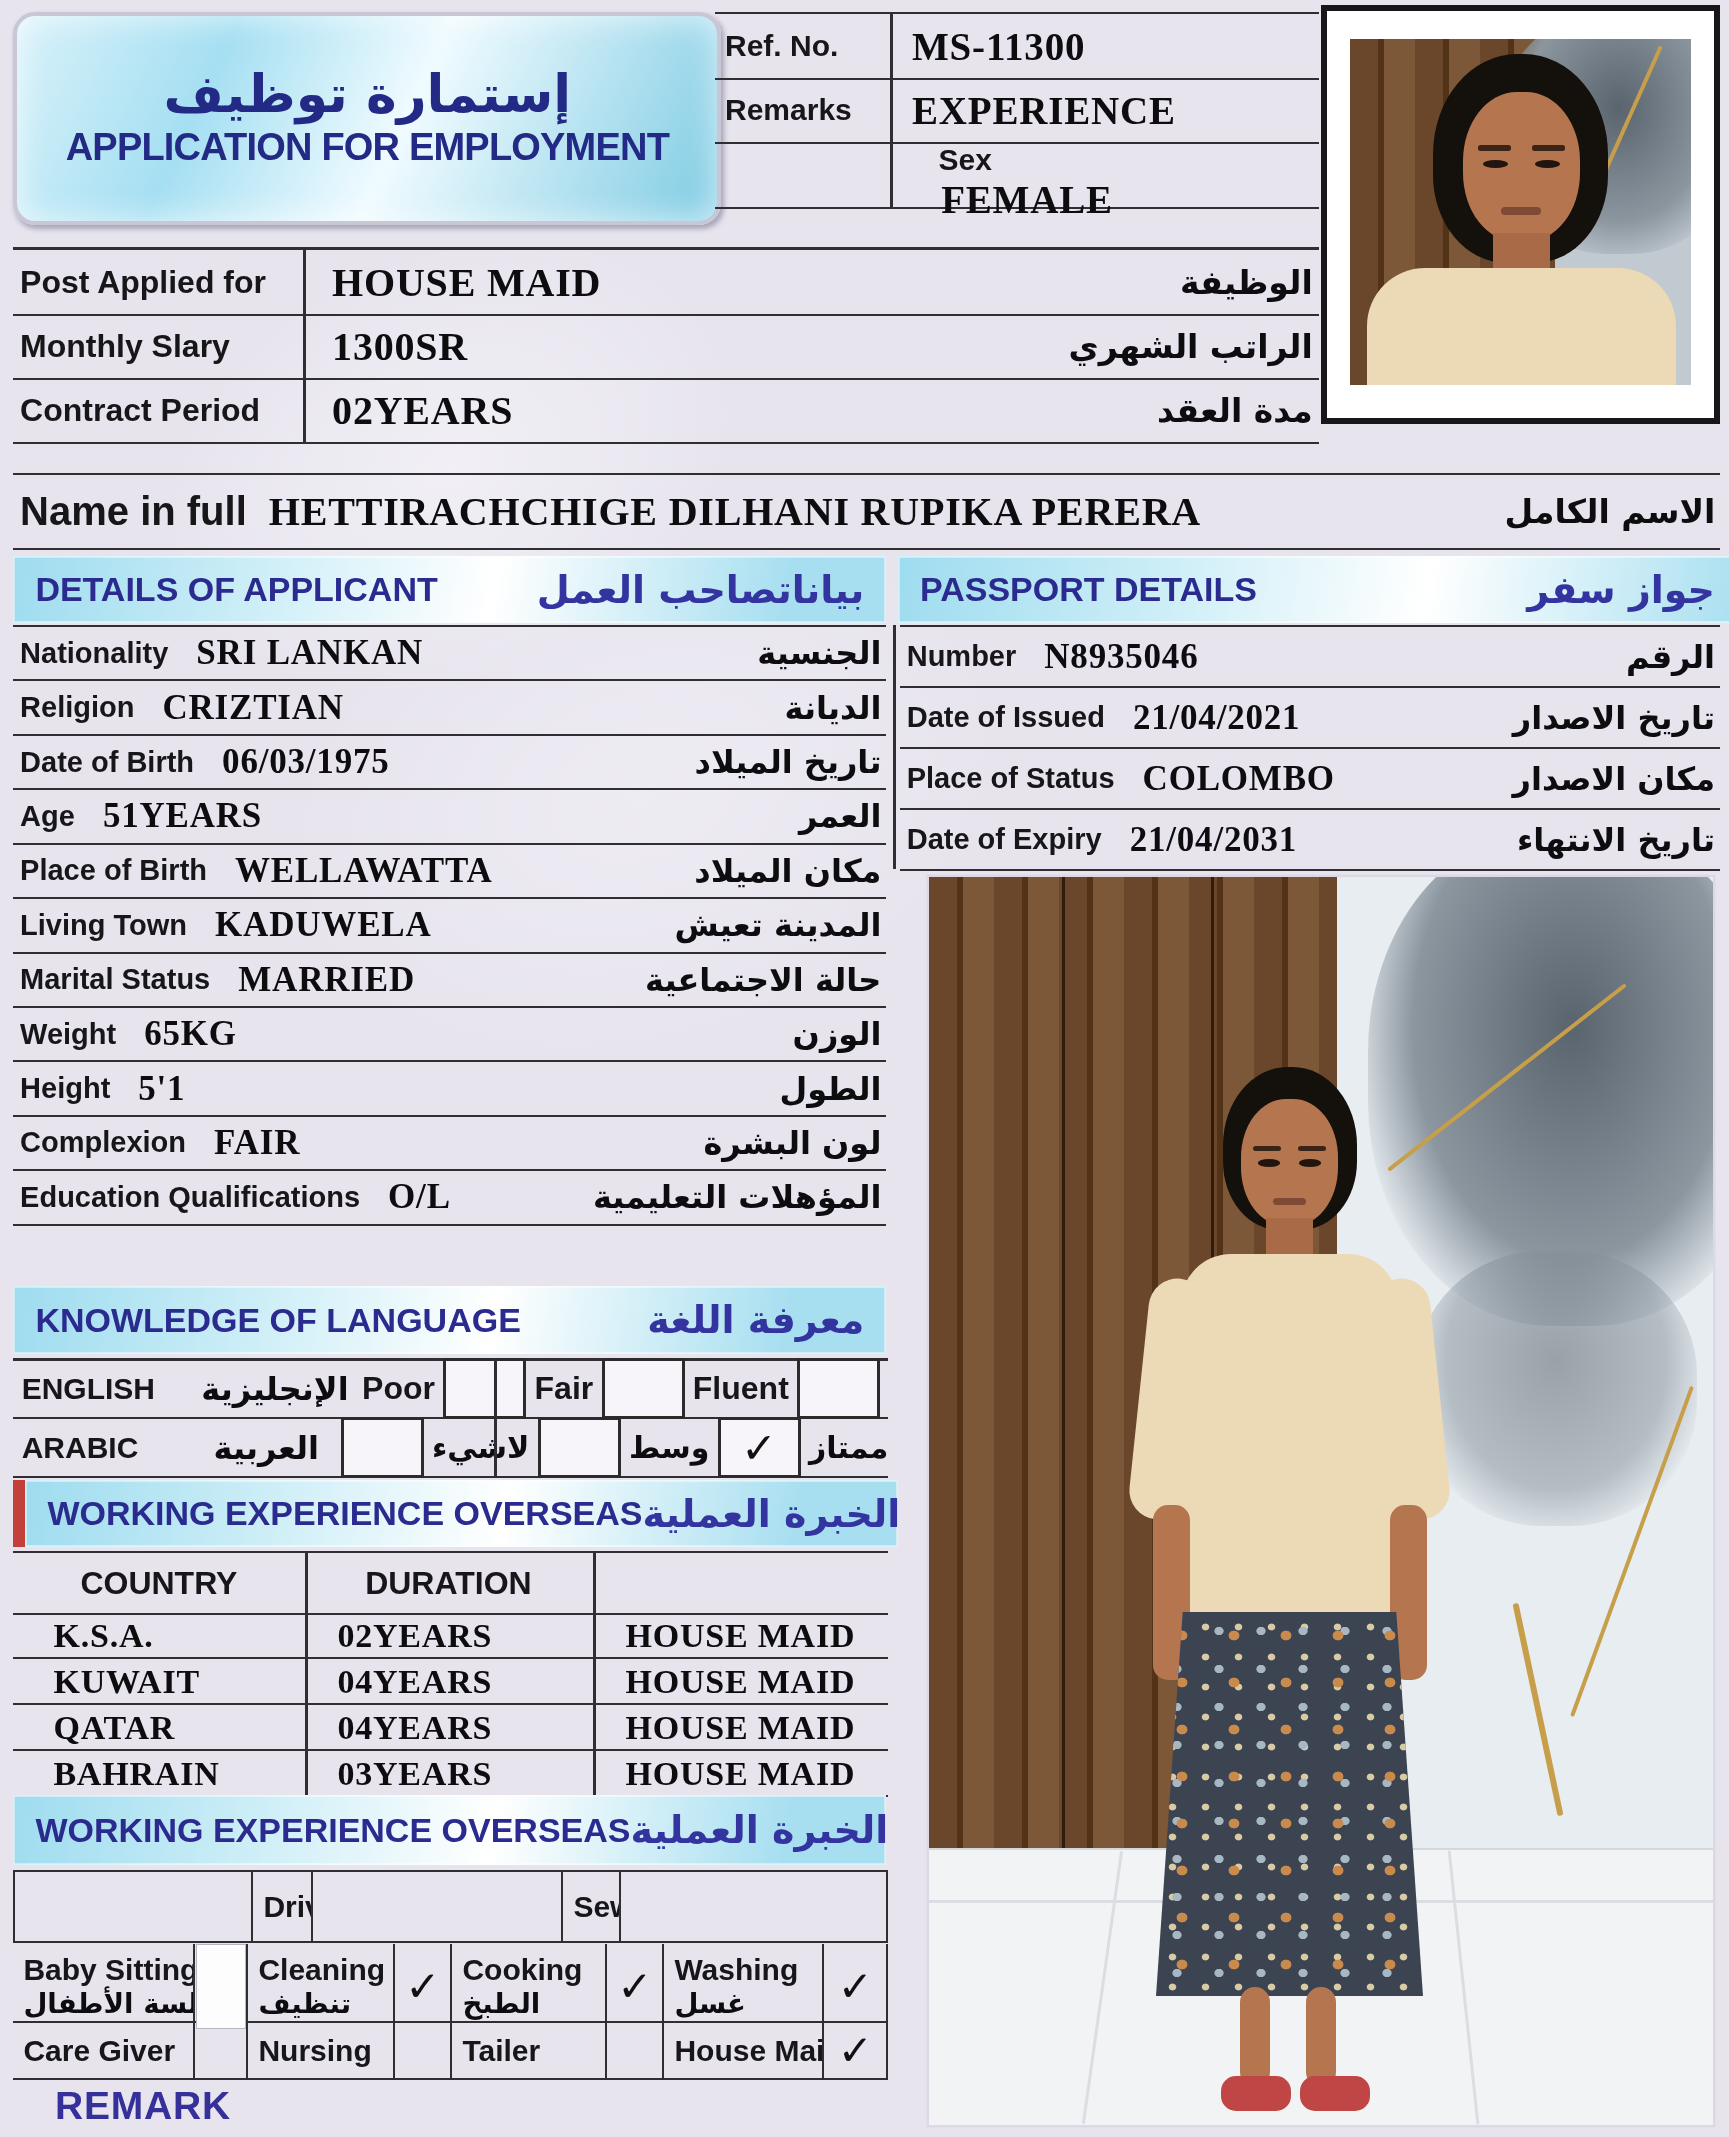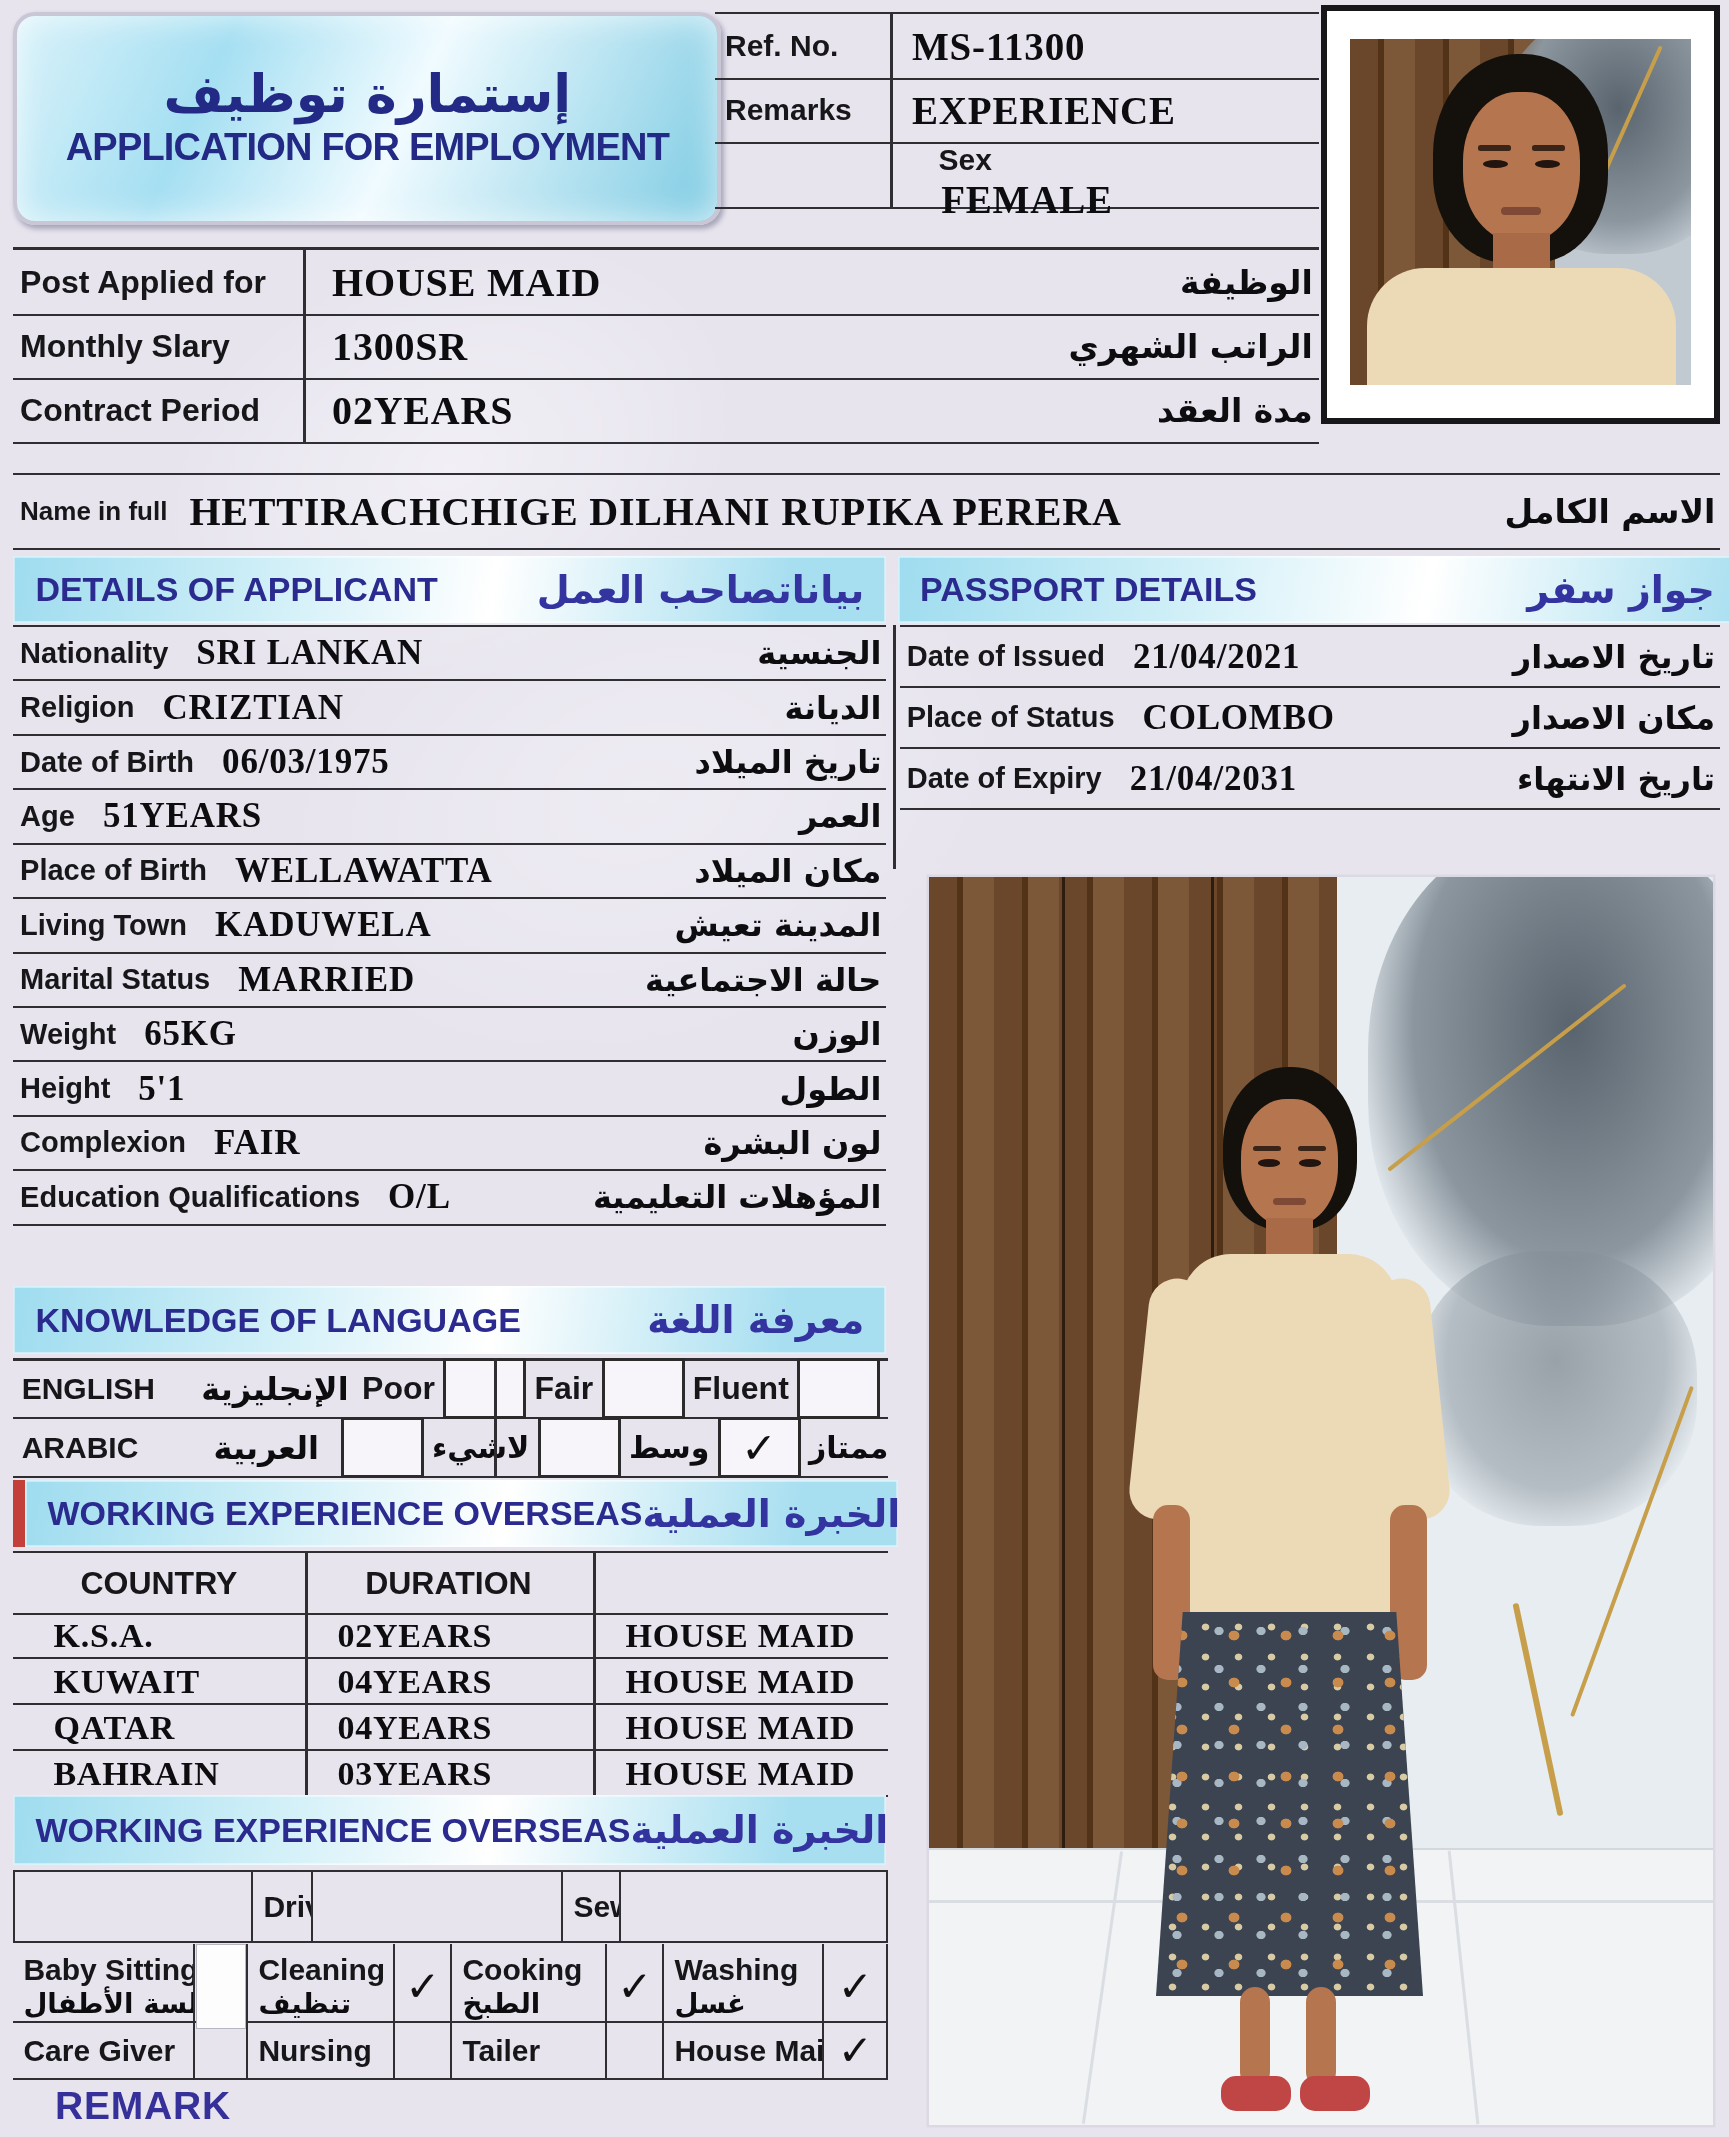--- a/index.html
+++ b/index.html
@@ -48,21 +48,21 @@
          background-image:radial-gradient(#c98a4e 5px,transparent 5.8px),radial-gradient(#a8b7c4 4.2px,transparent 5px),radial-gradient(#d8cba4 3.3px,transparent 4.2px);
          background-size:52px 47px,42px 38px,33px 30px;clip-path:polygon(10% 0,90% 0,100% 100%,0 100%);}
   .sandal{position:absolute;background:#c04545;border-radius:15px;}
   
   .postrow{position:absolute;left:13.4px;width:1306px;height:64px;display:flex;align-items:center;border-bottom:2.5px solid #2f2f33;}
   .postrow .l{width:292px;padding-left:6.7px;font-size:32px;}
   .postrow .v{font-size:40px;padding-left:20px;flex:1;}
   .postrow .a{padding-right:6.7px;}
   .namerow{position:absolute;left:13.4px;top:473px;width:1707px;height:73px;display:flex;align-items:center;
            border-top:2.5px solid #2f2f33;border-bottom:2.5px solid #2f2f33;}
-  .namerow .l{font-size:26px;padding-left:6.7px;}
+  .namerow .l{font-size:40px;padding-left:6.7px;}
   .namerow .v{font-size:40px;padding-left:22px;flex:1;}
   .namerow .a{padding-right:5px;}
   
   .band{position:absolute;display:flex;align-items:center;justify-content:space-between;
         background:linear-gradient(100deg,#9edcef 0%,#cdeef7 28%,#ffffff 55%,#a8dff0 88%);
         box-shadow:inset 0 0 0 1.7px rgba(255,255,255,.6);}
   .band .en{font:700 34px "Liberation Sans",sans-serif;color:#2b2b8f;padding-left:22px;white-space:nowrap;}
   .band .ar{font:700 38px "DejaVu Sans",sans-serif;color:#3434a0;direction:rtl;padding-right:22px;white-space:nowrap;}
   .redbar{border-left:12.5px solid #c3403a;}
   
@@ -233,20 +233,25 @@
     <div class="frow">
       <span class="l">Education Qualifications</span>
       <span class="v">O/L</span>
       <span class="a">المؤهلات التعليمية</span>
     </div>
   </div>
 
   <div class="vline" style="left:893px;top:625px;height:244px;"></div>
   <div class="panel" style="left:900px;top:625px;width:820px;height:244px;grid-template-rows:repeat(4,1fr);border-top:2.5px solid #2f2f33;">
     <div class="frow">
+      <span class="l">Number</span>
+      <span class="v">N8935046</span>
+      <span class="a">الرقم</span>
+    </div>
+    <div class="frow">
       <span class="l">Date of Issued</span>
       <span class="v">21/04/2021</span>
       <span class="a">تاريخ الاصدار</span>
     </div>
     <div class="frow">
       <span class="l">Place of Status</span>
       <span class="v">COLOMBO</span>
       <span class="a">مكان الاصدار</span>
     </div>
     <div class="frow">

